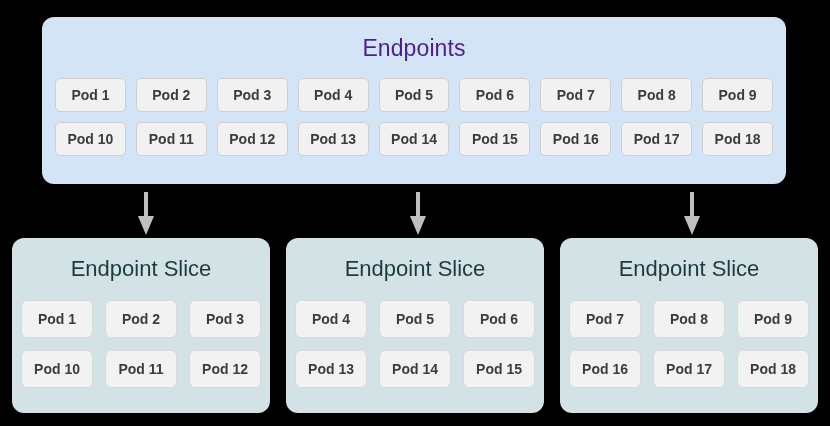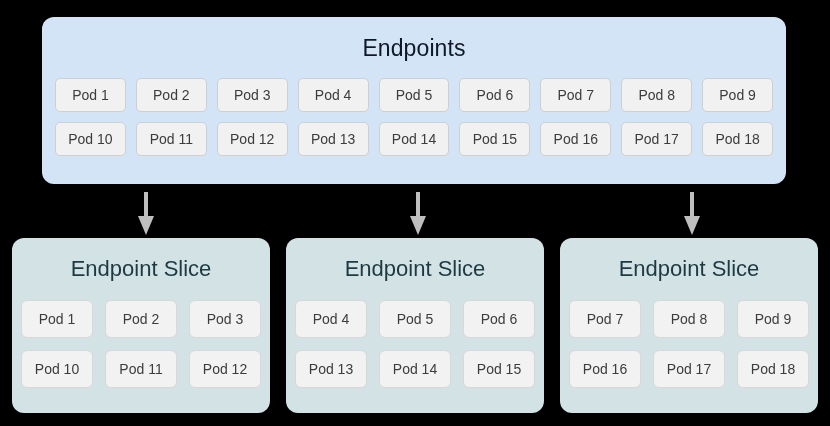--- a/index.html
+++ b/index.html
@@ -28,21 +28,21 @@
     top: 17px;
     width: 744px;
     height: 167px;
     background: #d3e4f7;
     border-radius: 12px;
     box-sizing: border-box;
     padding: 0;
   }
   .endpoints-title {
     text-align: center;
-    color: #0f172a;
+    color: #4c1d95;
     font-size: 23px;
     line-height: 23px;
     padding-top: 20px;
     letter-spacing: 0.1px;
     font-weight: 400;
   }
   .endpoints-grid {
     display: flex;
     flex-direction: column;
     gap: 10px;
@@ -64,20 +64,21 @@
     border-radius: 5px;
     color: #3c3c3c;
     font-size: 14px;
     line-height: 14px;
     height: 34px;
     display: flex;
     align-items: center;
     justify-content: center;
     box-sizing: border-box;
     white-space: nowrap;
+    font-weight: bold;
   }
 
   
   .arrow {
     position: absolute;
     width: 24px;
     height: 44px;
     top: 192px;
   }
   .arrow svg { display: block; }

